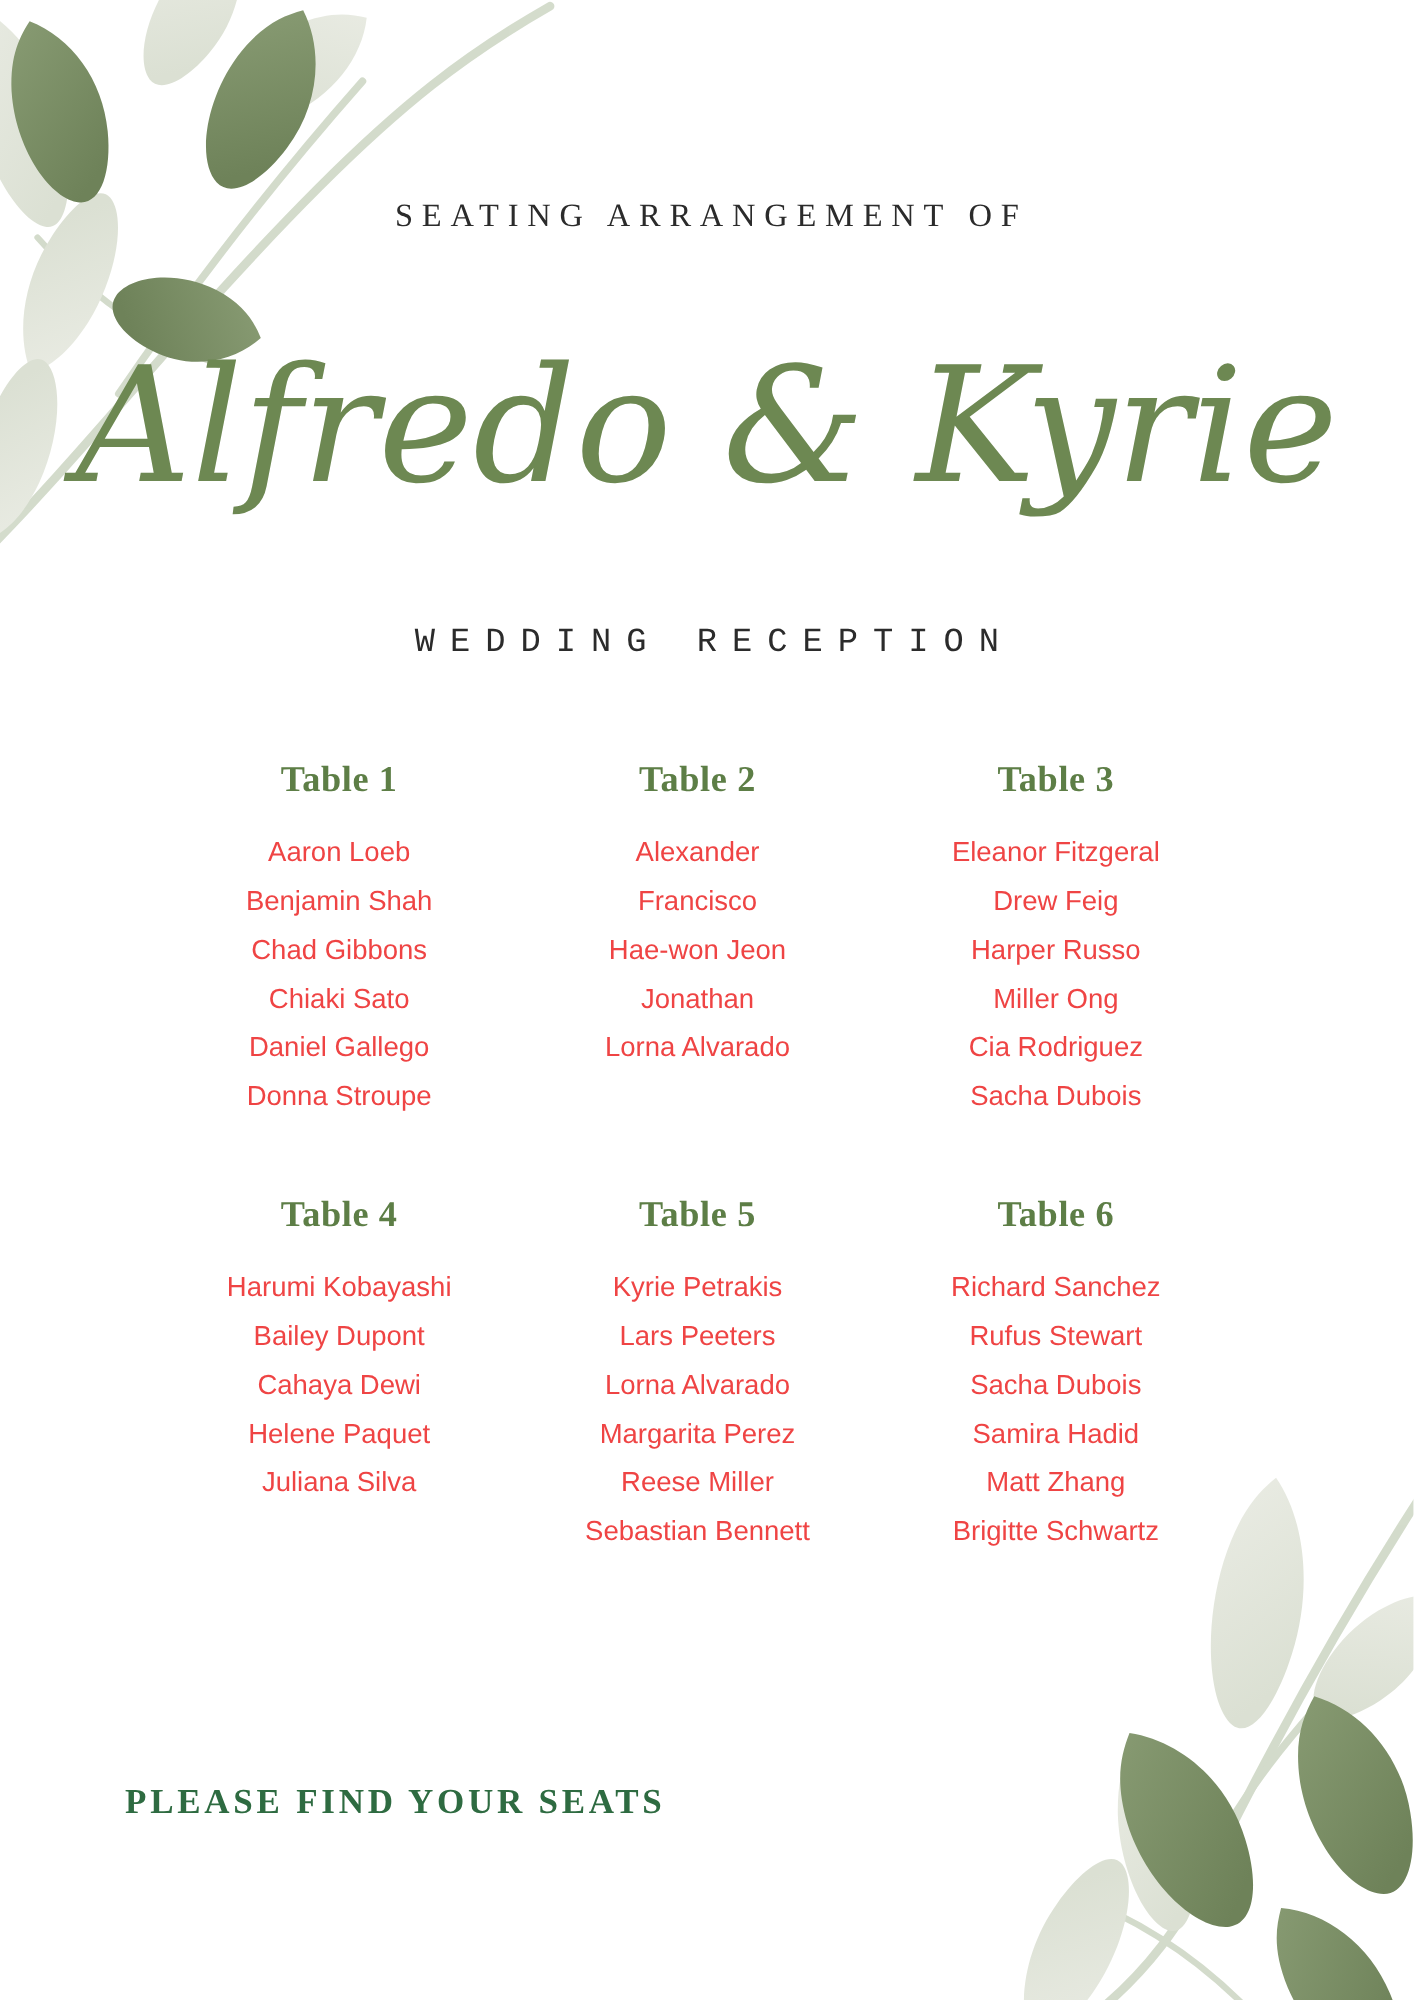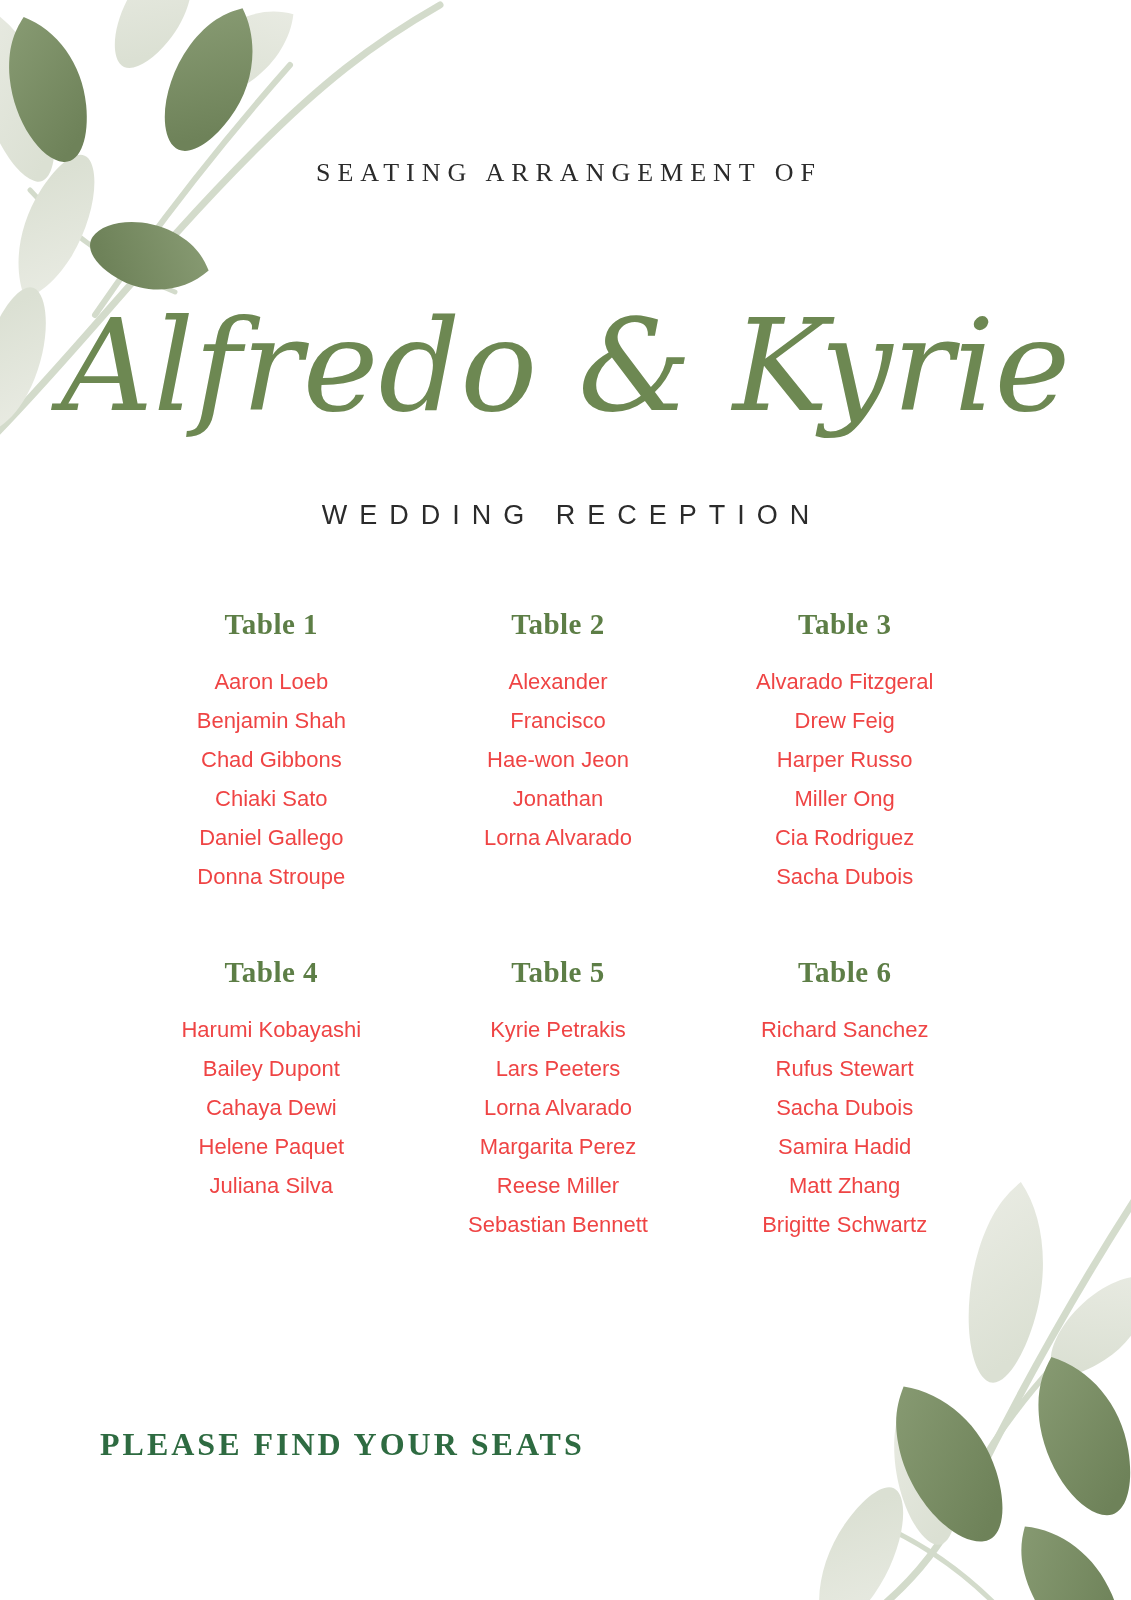--- a/index.html
+++ b/index.html
@@ -30,27 +30,26 @@
   .couple-names {
     position: absolute;
     top: 262px; left: 0; width: 100%;
     text-align: center;
     font-family: "DejaVu Serif", serif;
     font-style: italic;
     font-size: 128px;
     line-height: 1.25;
     color: #6d8852;
     white-space: nowrap;
-    margin-top: 24px;
   }
   .subtitle {
     position: absolute;
     top: 500px; left: 0; width: 100%;
     text-align: center;
-    font-family: Liberation Sans, sans-serif;
+    font-family: Liberation Mono, monospace;
     font-size: 27px;
     letter-spacing: 12px;
     text-indent: 12px;
     color: #2b2b2b;
     font-weight: 400;
   }
 
   .tables-grid {
     position: absolute;
     top: 608px; left: 128px;
@@ -73,21 +72,21 @@
     font-size: 22px;
     line-height: 39px;
     color: #ef4444;
   }
 
   .footer-message {
     position: absolute;
     left: 100px; top: 1426px;
     font-family: "Liberation Serif", serif;
     font-weight: 700;
-    font-size: 32px;
+    font-size: 28px;
     letter-spacing: 3px;
     color: #2e6b41;
   }
 </style>
 </head>
 <body>
 
 <div class="page">
 
   <svg class="deco deco-topleft" width="460" height="450" viewBox="0 0 460 450" aria-hidden="true">
@@ -165,21 +164,21 @@
         <div class="guest">Francisco</div>
         <div class="guest">Hae-won Jeon</div>
         <div class="guest">Jonathan</div>
         <div class="guest">Lorna Alvarado</div>
       </div>
     </div>
 
     <div class="table-card">
       <h2 class="table-title">Table 3</h2>
       <div class="guest-list">
-        <div class="guest">Alvarado Fitzgeral</div>
+        <div class="guest">Eleanor Fitzgeral</div>
         <div class="guest">Drew Feig</div>
         <div class="guest">Harper Russo</div>
         <div class="guest">Miller Ong</div>
         <div class="guest">Cia Rodriguez</div>
         <div class="guest">Sacha Dubois</div>
       </div>
     </div>
 
     <div class="table-card">
       <h2 class="table-title">Table 4</h2>

